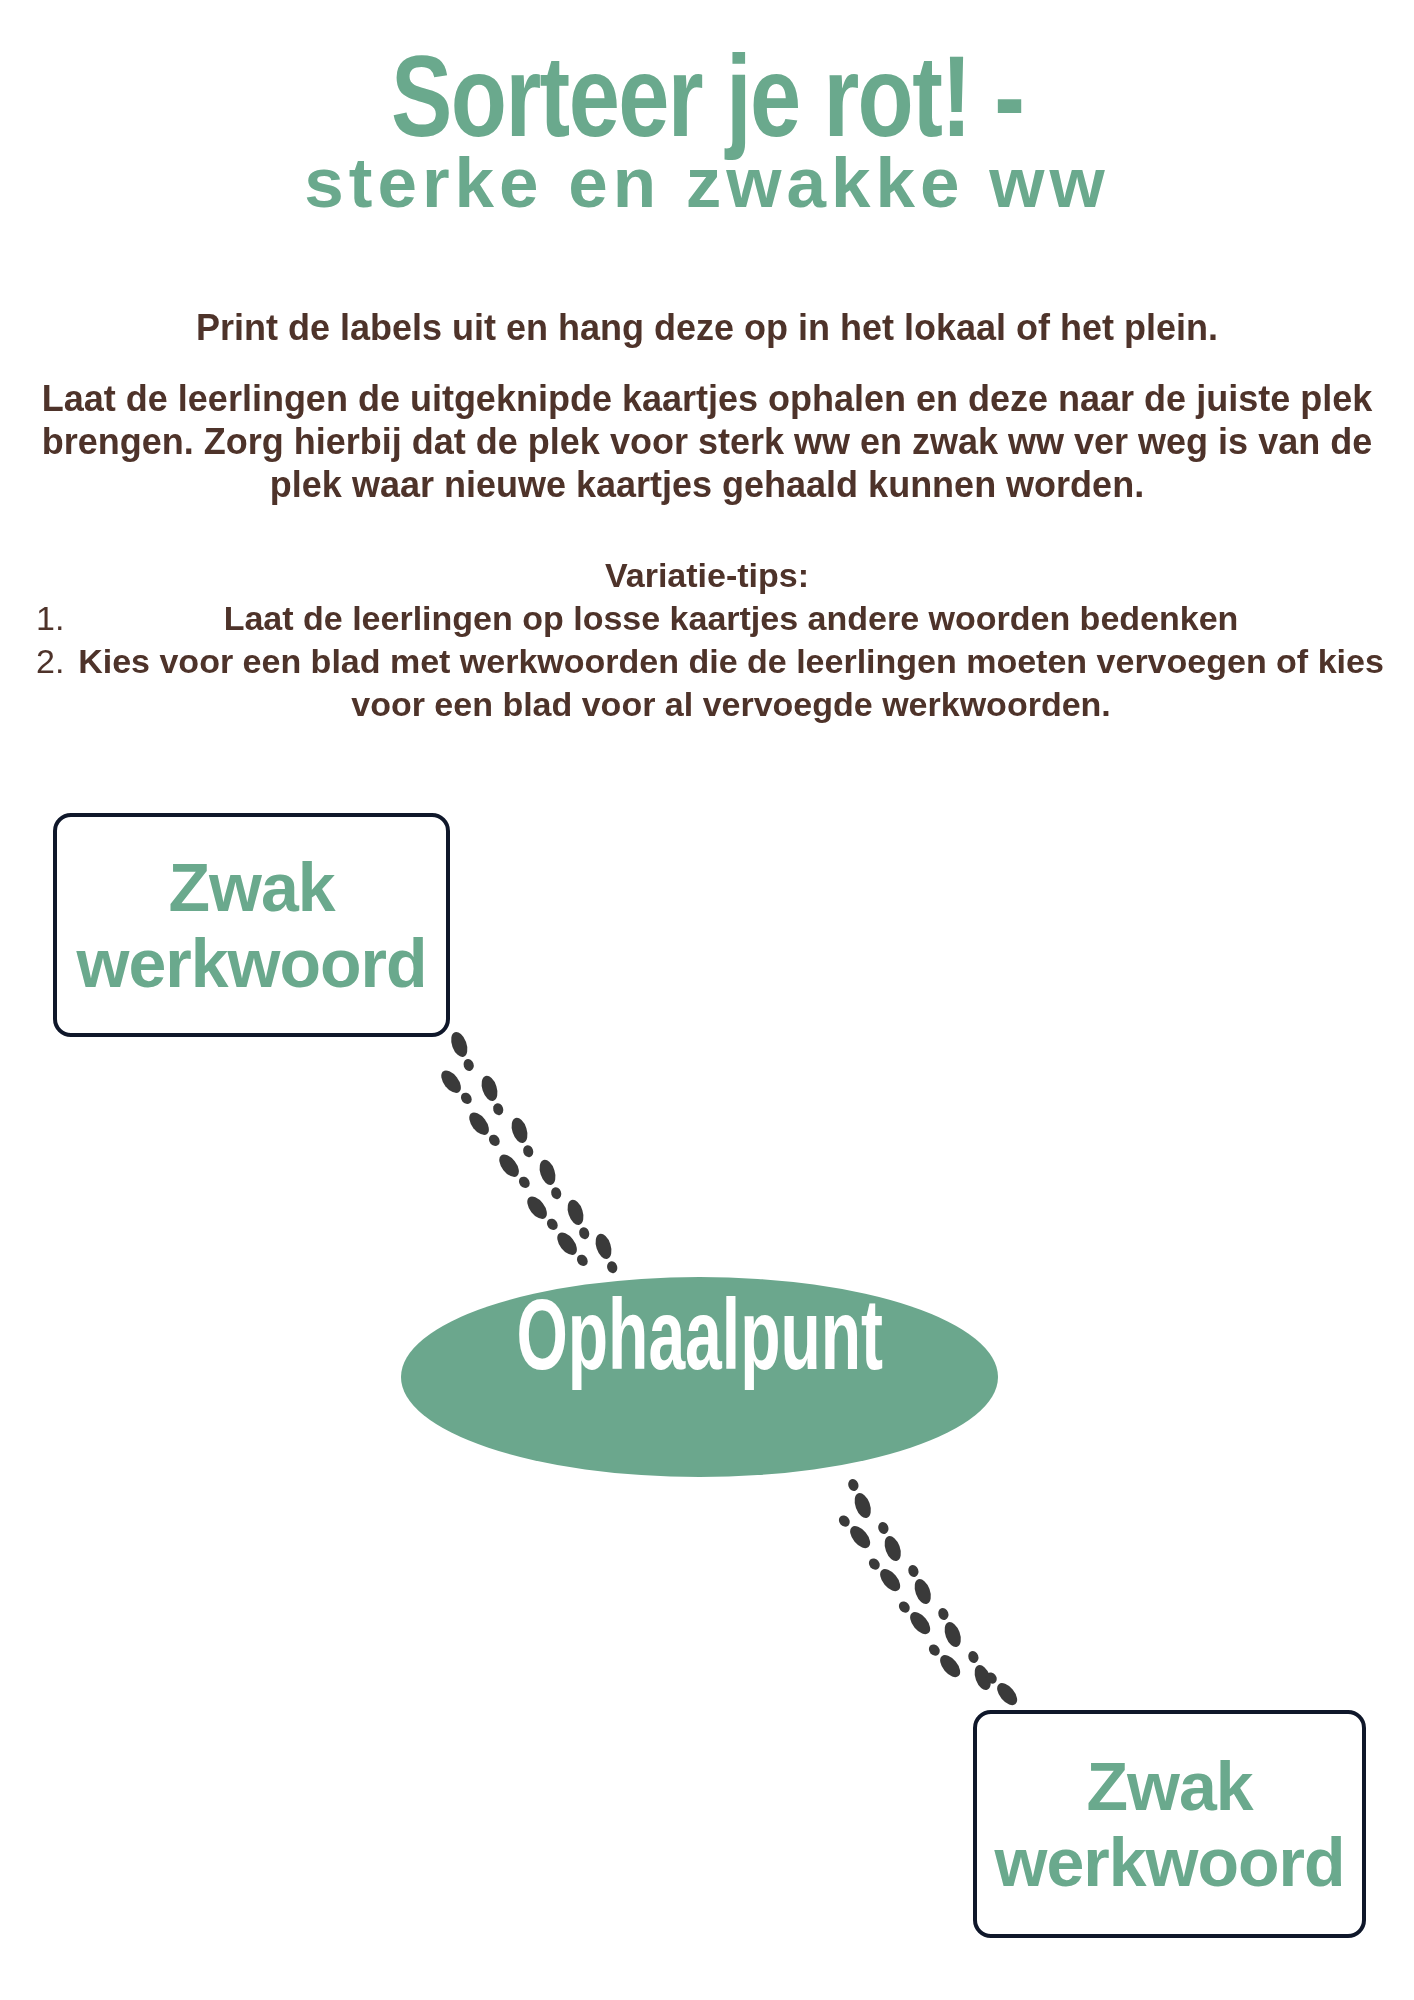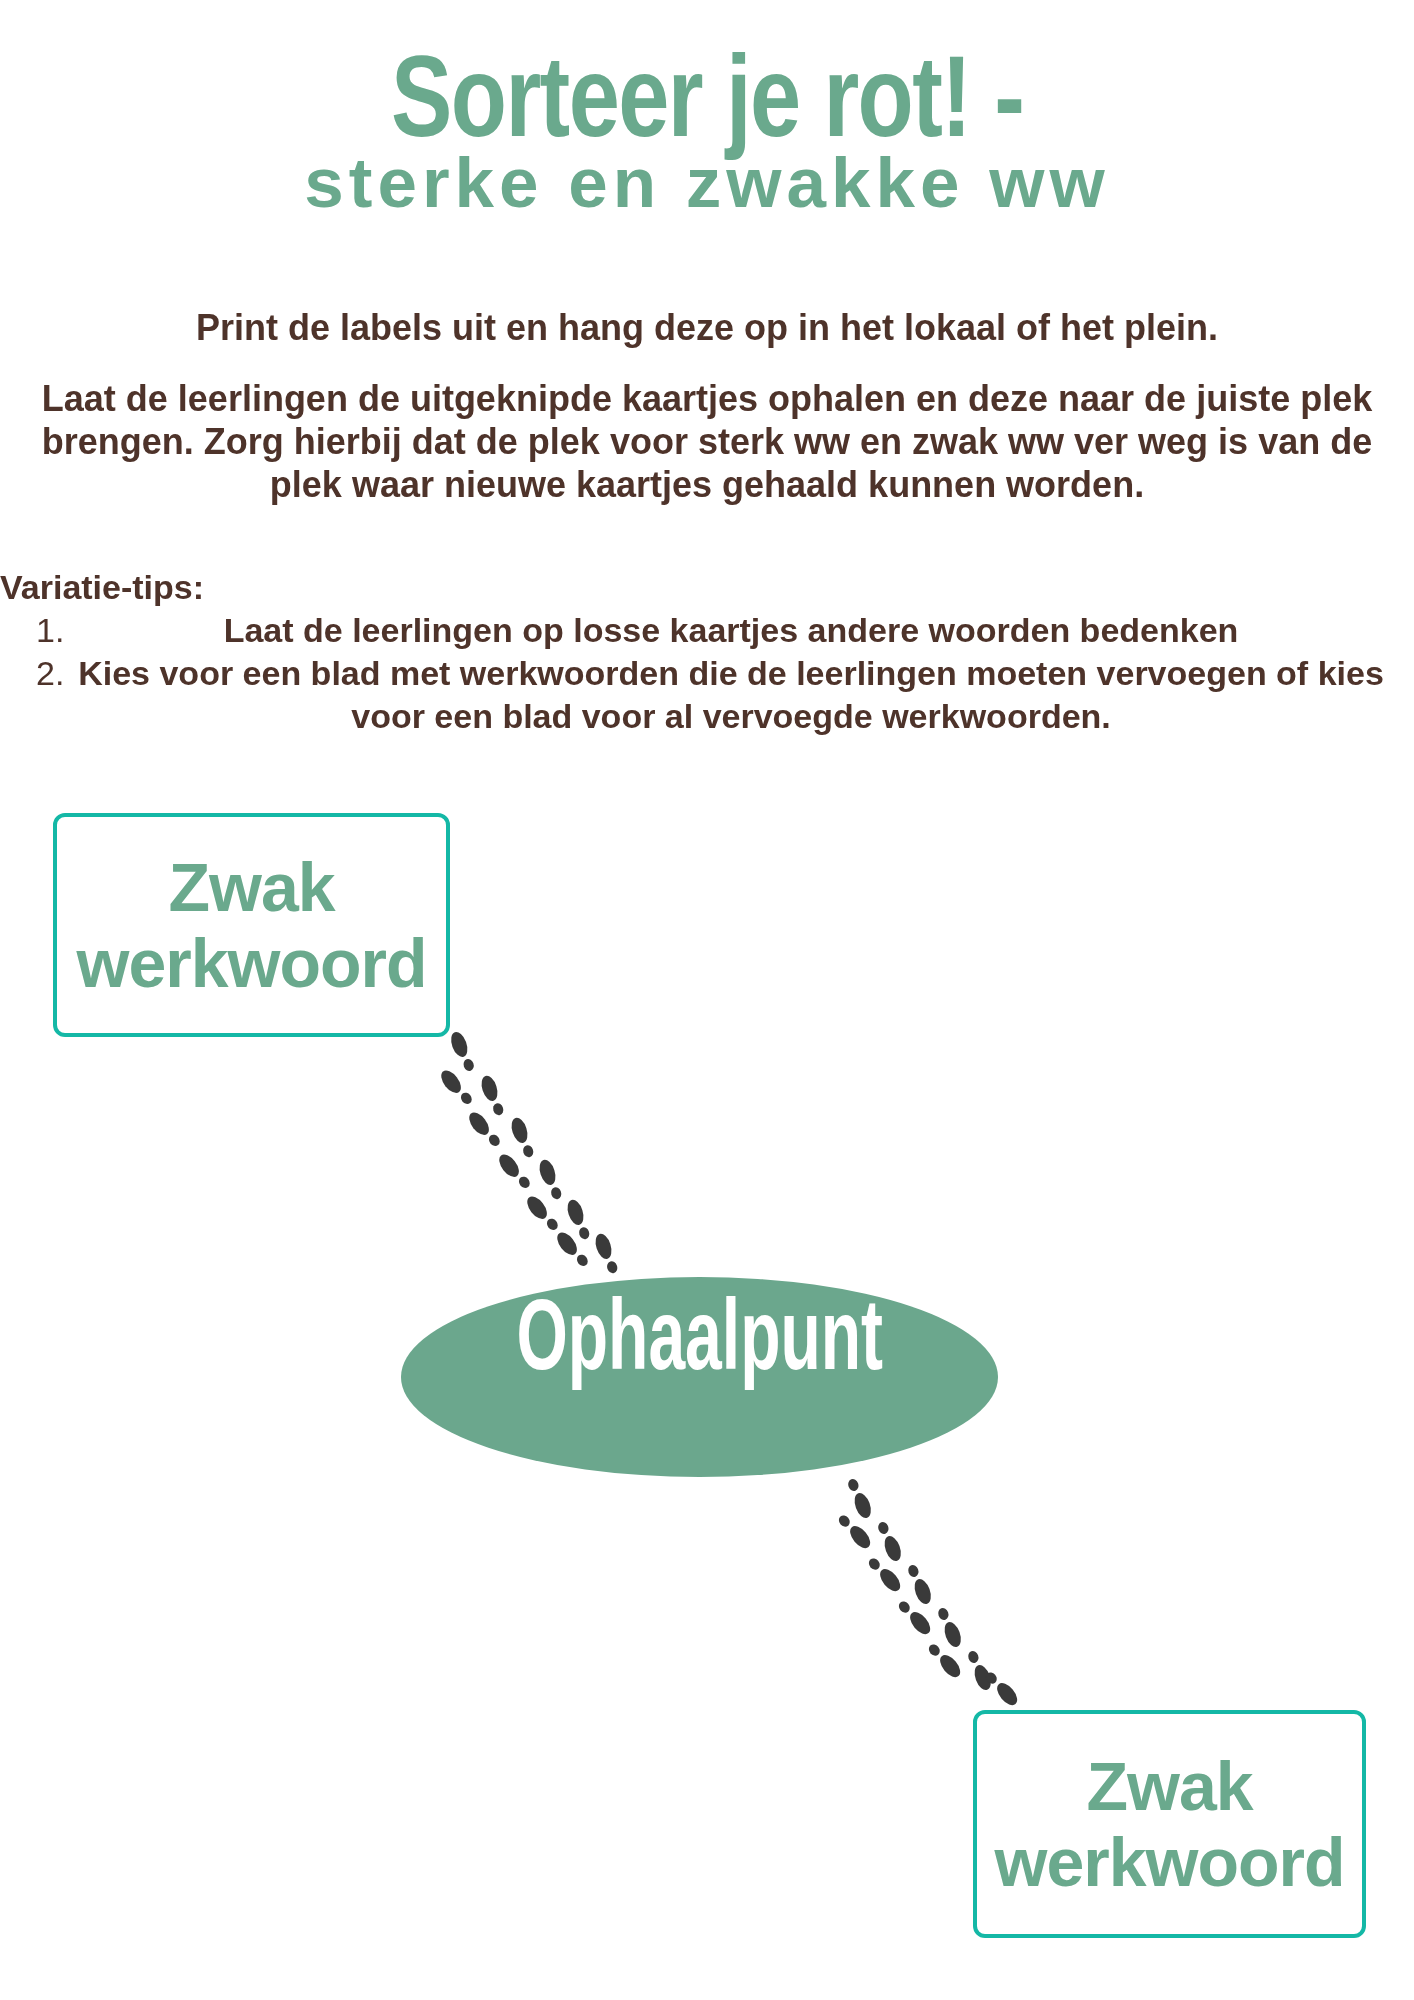--- a/index.html
+++ b/index.html
@@ -49,42 +49,42 @@
   .instr-p1 { margin-top: 88px; }
   .instr-p2 { margin-top: 28px; padding: 0 22px; }
 
   
   .tips {
     color: #4e332a;
     font-weight: bold;
     font-size: 34px;
     line-height: 43px;
   }
-  .tips-heading { margin-top: 60px; text-align: left; }
+  .tips-heading { margin-top: 48px; text-align: center; }
   .tips-list { list-style: none; }
   .tip-item {
     position: relative;
     text-align: center;
     padding: 0 24px 0 72px;
   }
   .tip-number {
     position: absolute;
     left: 36px;
     top: 0;
     font-weight: normal;
   }
 
   
   .diagram-layer { position: absolute; left: 0; top: 0; width: 100%; height: 100%; pointer-events: none; }
 
   .card {
     position: absolute;
     background: #ffffff;
-    border: 4px solid #14b8a6;
-    border-radius: 12px;
+    border: 4px solid #0f172a;
+    border-radius: 18px;
     display: flex;
     align-items: center;
     justify-content: center;
     text-align: center;
   }
   .card-zwak  { left: 53px;  top: 813px;  width: 397px; height: 224px; }
   .card-sterk { left: 973px; top: 1710px; width: 393px; height: 228px; }
   .card-label {
     color: #6aa98d;
     font-weight: bold;

